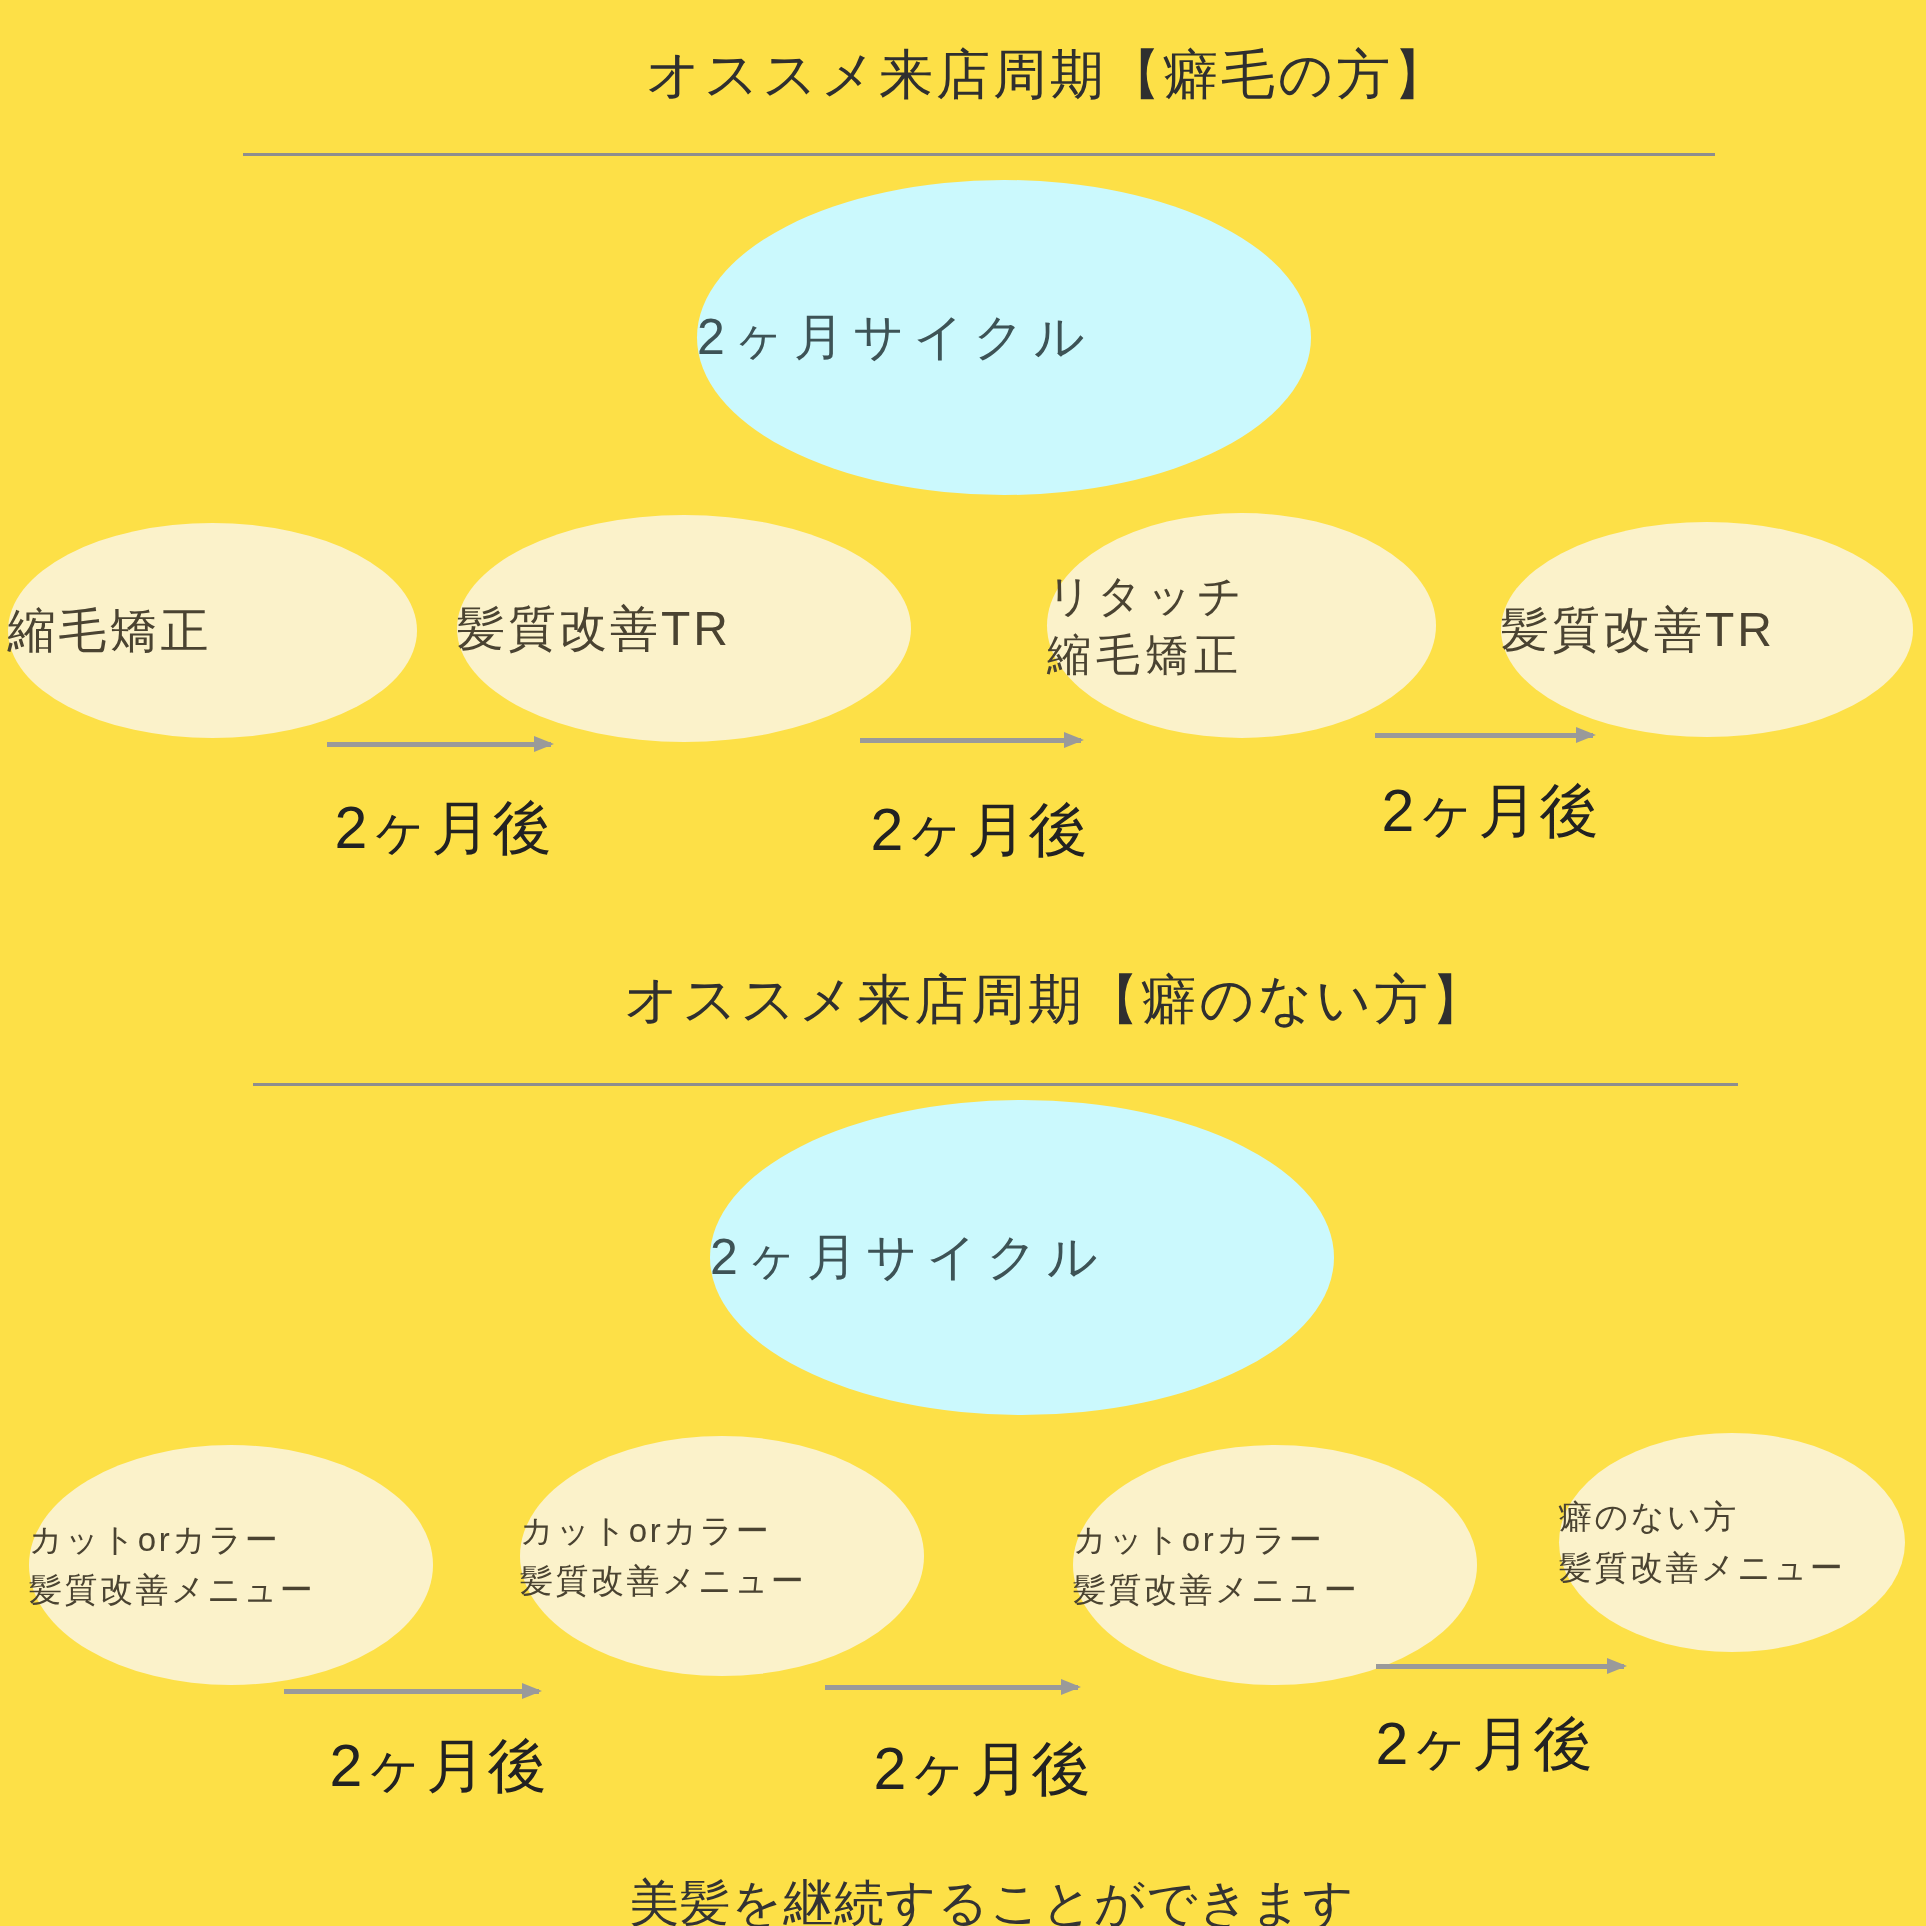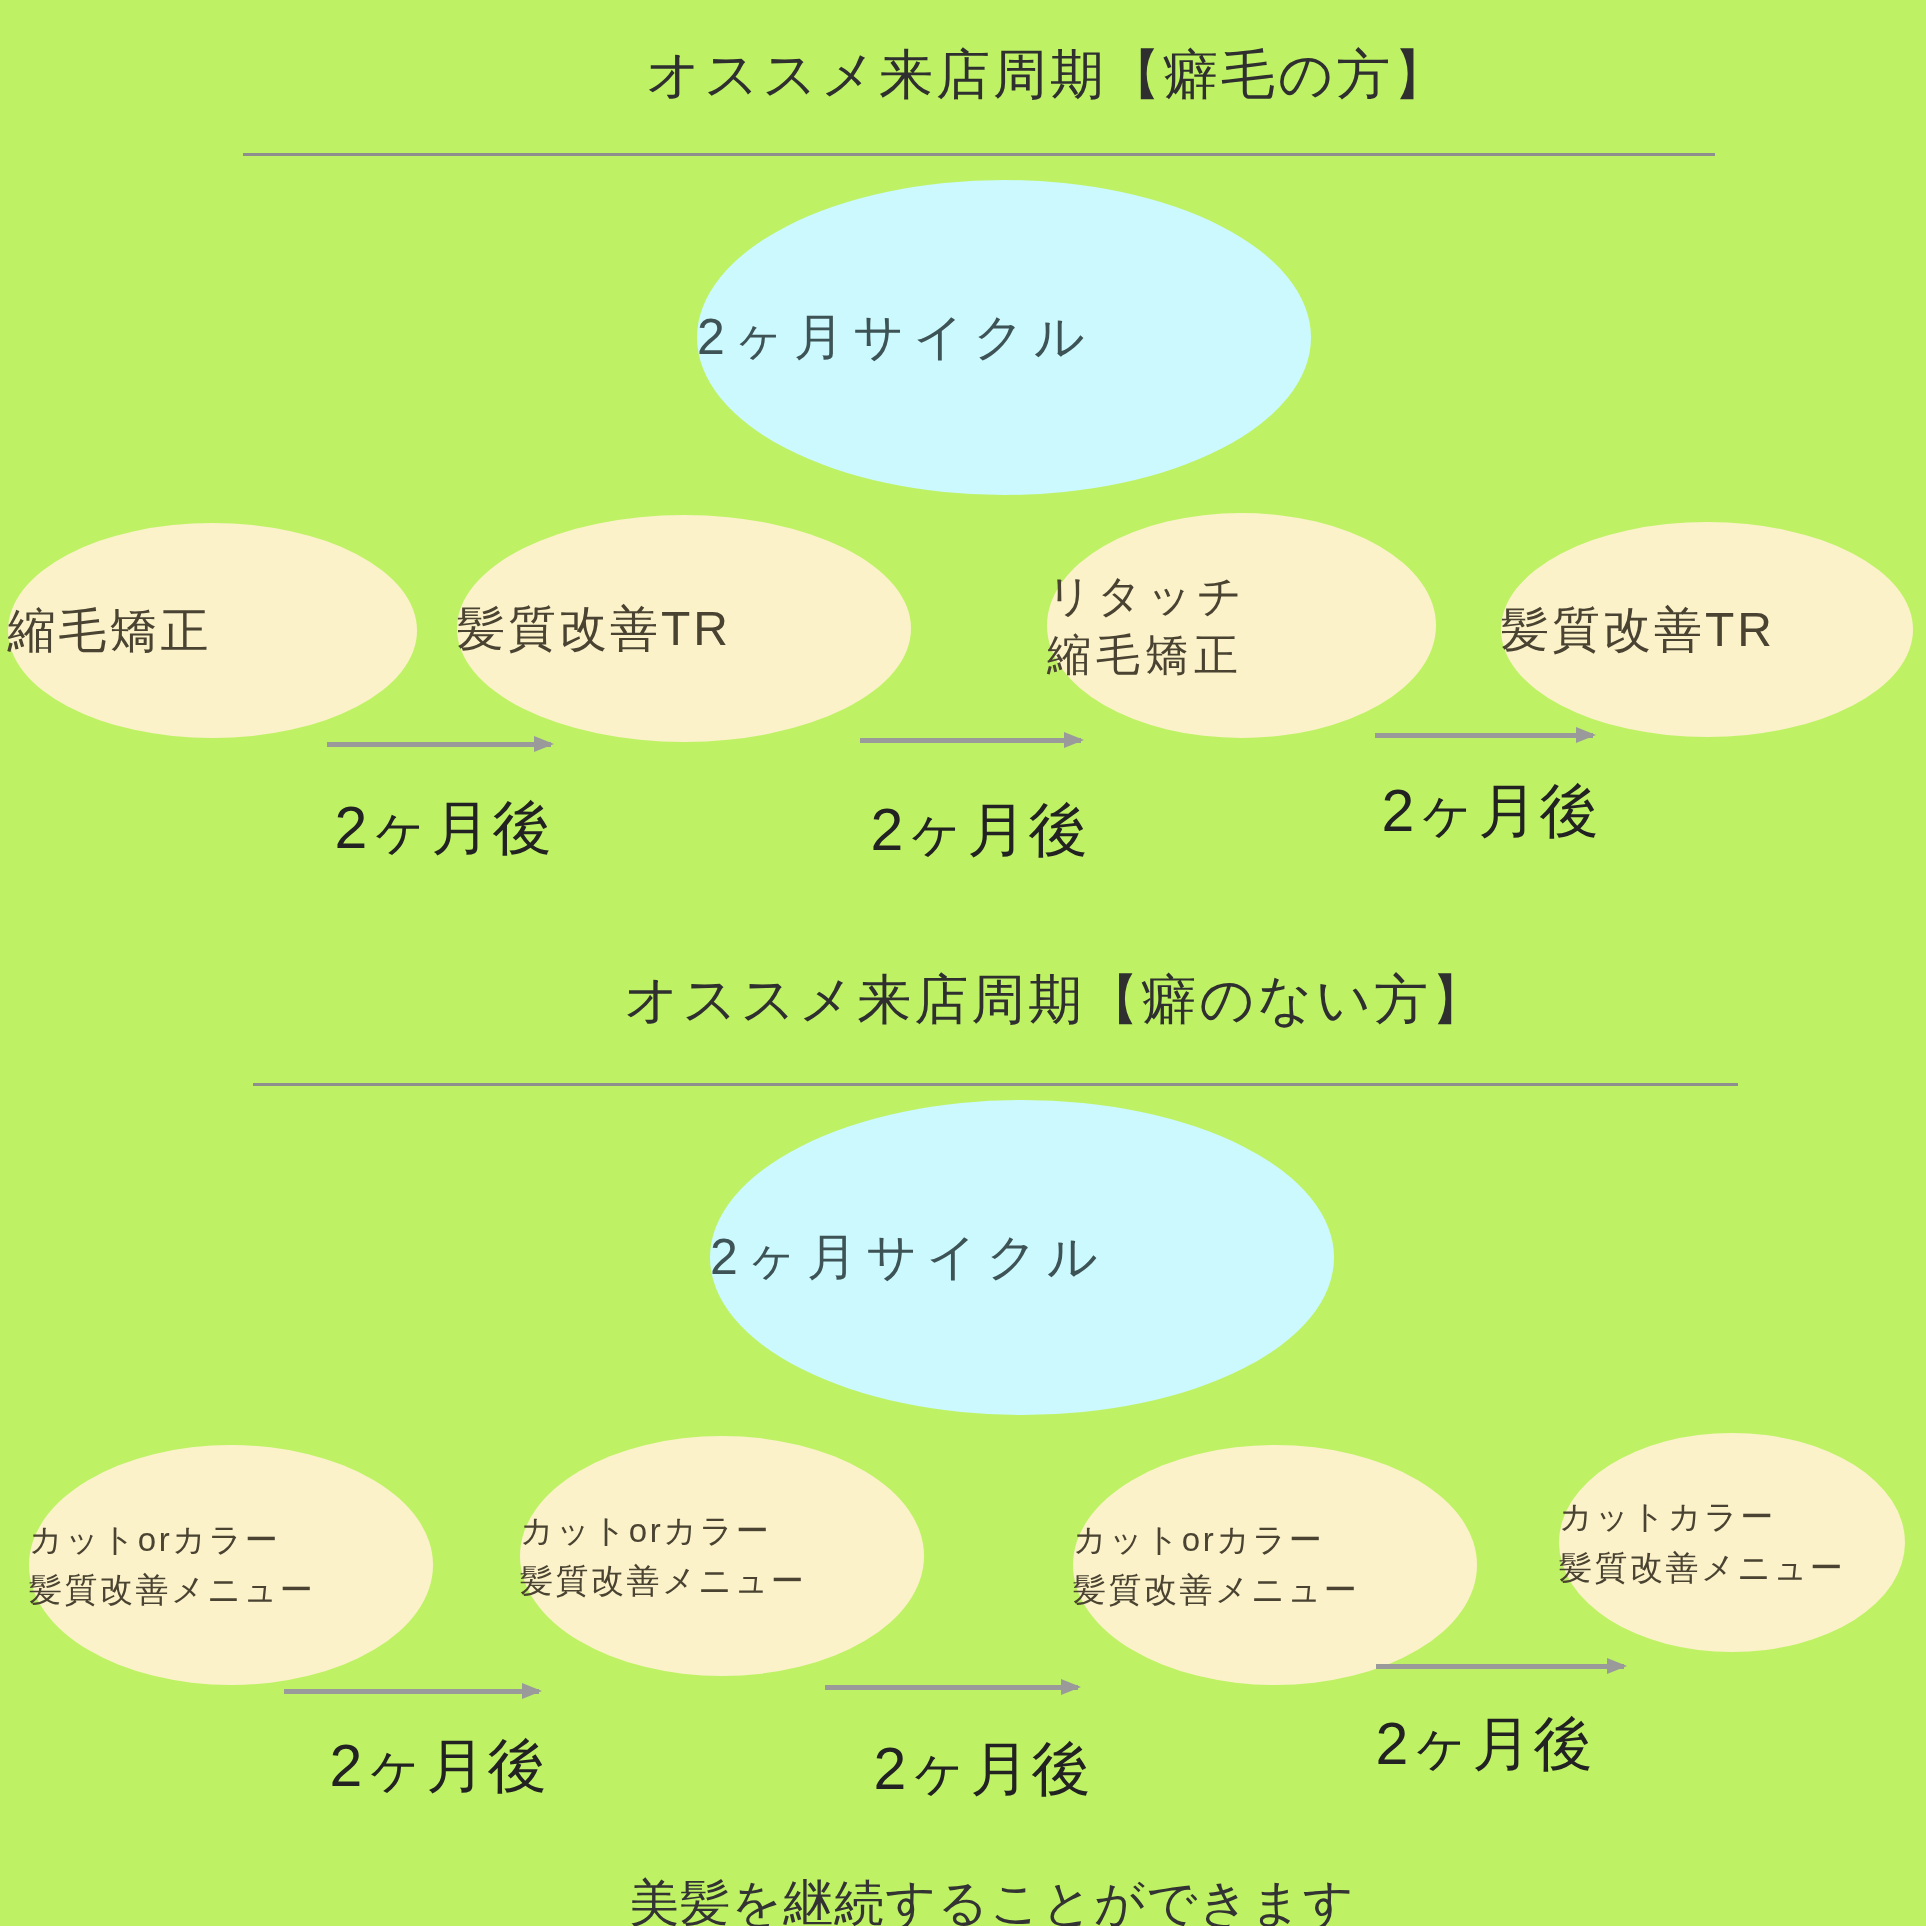--- a/index.html
+++ b/index.html
@@ -1,17 +1,17 @@
 <!DOCTYPE html>
 <html style="--cycle-fill: #cbf9fd; --cycle-text: #3d5356; --step-fill: #fbf2ca; --step-text: #4a4331; --arrow: #9a9a9a; --divider: #8e8e8e; --title-text: #2f2f2f;font-size:8px"><head>
 <meta charset="utf-8">
 <style>
   html,body{margin:0;padding:0;background:#ffffff;}
   .canvas{
-    position:relative;width:1926px;height:1926px;background:#bef264;overflow:hidden;
+    position:relative;width:1926px;height:1926px;background:#fde047;overflow:hidden;
     font-family:"Liberation Sans","DejaVu Sans",sans-serif;color:#2f2f2f;
   }
   .title{
     position:absolute;transform:translateX(-50%);white-space:nowrap;
     font-size:54px;letter-spacing:3px;color:var(--title-text);font-weight:400;
   }
   .t1{left:1048px;top:39px;}
   .t2{left:1056px;top:964px;}
   .divider{position:absolute;height:2.5px;background:var(--divider);}
   .hr1{left:243px;top:153px;width:1472px;}
@@ -110,21 +110,21 @@
   </div>
   <div class="ellipse step row2 s6">
     <span>カットorカラー</span>
     <span>髪質改善メニュー</span>
   </div>
   <div class="ellipse step row2 s7">
     <span>カットorカラー</span>
     <span>髪質改善メニュー</span>
   </div>
   <div class="ellipse step row2 s8">
-    <span>カットカラー</span>
+    <span>癖のない方</span>
     <span>髪質改善メニュー</span>
   </div>
 
   <div class="arrow a4"></div>
   <div class="arrow a5"></div>
   <div class="arrow a6"></div>
 
   <div class="cycle-label al4">2ヶ月後</div>
   <div class="cycle-label al5">2ヶ月後</div>
   <div class="cycle-label al6">2ヶ月後</div>

